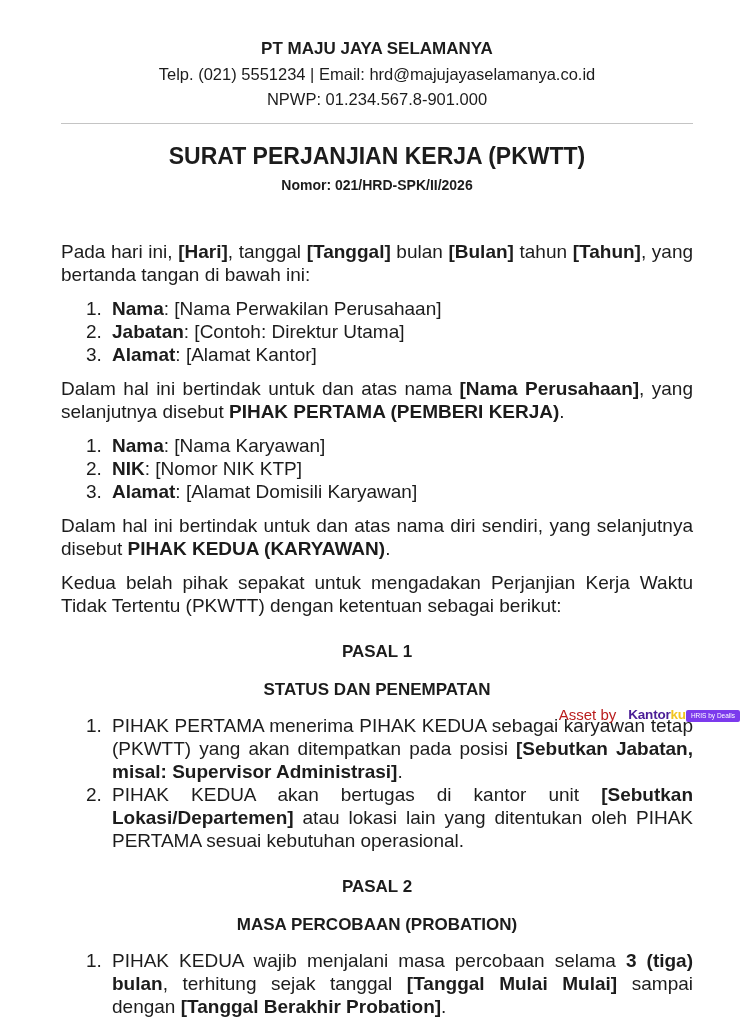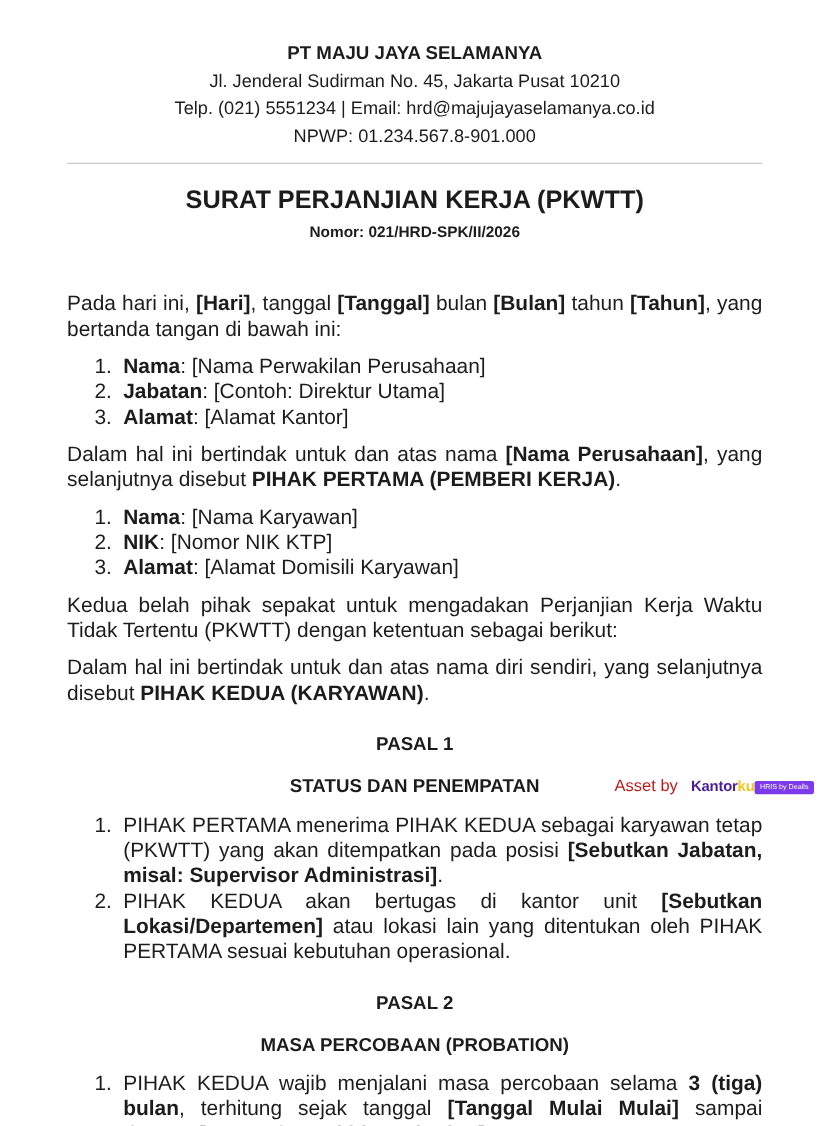--- a/index.html
+++ b/index.html
@@ -105,21 +105,20 @@
     white-space: nowrap;
   }
 </style>
 </head>
 <body>
 
 <div class="page">
 
   <header class="letterhead">
     <div class="company-name">PT MAJU JAYA SELAMANYA</div>
-    <div class="letterhead-line">Jl. Jenderal Sudirman No. 45, Jakarta Pusat 10210</div>
     <div class="letterhead-line">Telp. (021) 5551234 | Email: hrd@majujayaselamanya.co.id</div>
     <div class="letterhead-line">NPWP: 01.234.567.8-901.000</div>
   </header>
 
   <hr class="divider">
 
   <h1 class="doc-title">SURAT PERJANJIAN KERJA (PKWTT)</h1>
   <div class="doc-number">Nomor: 021/HRD-SPK/II/2026</div>
 
   <p class="para first body-text">Pada hari ini, <b>[Hari]</b>, tanggal <b>[Tanggal]</b> bulan <b>[Bulan]</b> tahun <b>[Tahun]</b>, yang bertanda tangan di bawah ini:</p>
@@ -131,23 +130,23 @@
   </ol>
 
   <p class="para body-text">Dalam hal ini bertindak untuk dan atas nama <b>[Nama Perusahaan]</b>, yang selanjutnya disebut <b>PIHAK PERTAMA (PEMBERI KERJA)</b>.</p>
 
   <ol class="num-list body-text">
     <li><b>Nama</b>: [Nama Karyawan]</li>
     <li><b>NIK</b>: [Nomor NIK KTP]</li>
     <li><b>Alamat</b>: [Alamat Domisili Karyawan]</li>
   </ol>
 
+  <p class="para body-text">Dalam hal ini bertindak untuk dan atas nama diri sendiri, yang selanjutnya disebut <b>PIHAK KEDUA (KARYAWAN)</b>.</p>
+
   <p class="para body-text">Kedua belah pihak sepakat untuk mengadakan Perjanjian Kerja Waktu Tidak Tertentu (PKWTT) dengan ketentuan sebagai berikut:</p>
-
-  <p class="para body-text">Dalam hal ini bertindak untuk dan atas nama diri sendiri, yang selanjutnya disebut <b>PIHAK KEDUA (KARYAWAN)</b>.</p>
 
   <section>
     <h2 class="pasal-heading">PASAL 1</h2>
     <h3 class="pasal-subheading">STATUS DAN PENEMPATAN</h3>
     <ol class="num-list pasal-list body-text">
       <li>PIHAK PERTAMA menerima PIHAK KEDUA sebagai karyawan tetap (PKWTT) yang akan ditempatkan pada posisi <b>[Sebutkan Jabatan, misal: Supervisor Administrasi]</b>.</li>
       <li>PIHAK KEDUA akan bertugas di kantor unit <b>[Sebutkan Lokasi/Departemen]</b> atau lokasi lain yang ditentukan oleh PIHAK PERTAMA sesuai kebutuhan operasional.</li>
     </ol>
   </section>
 

